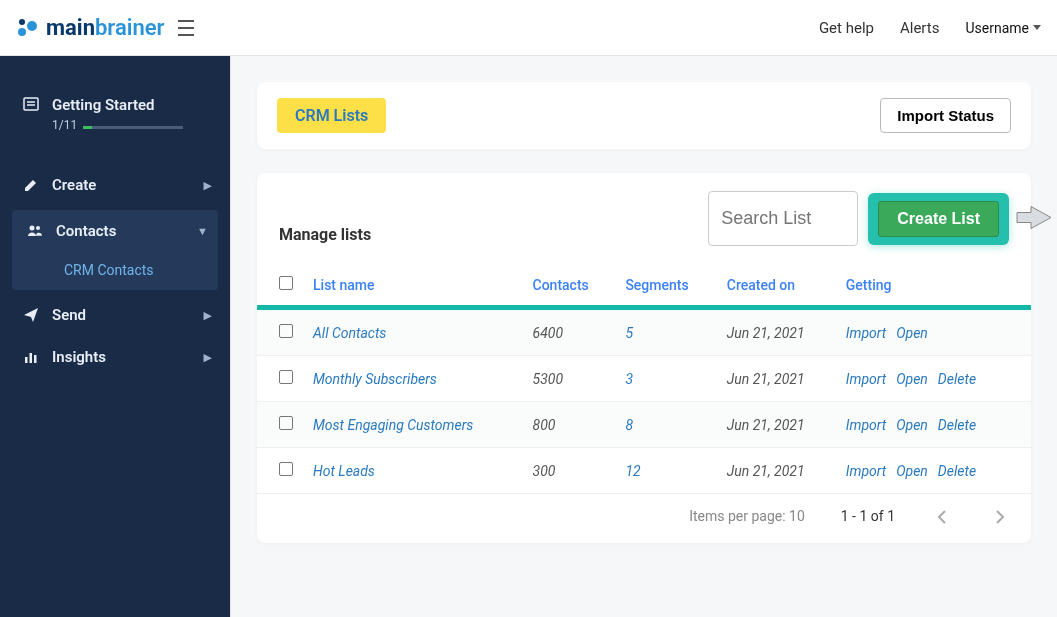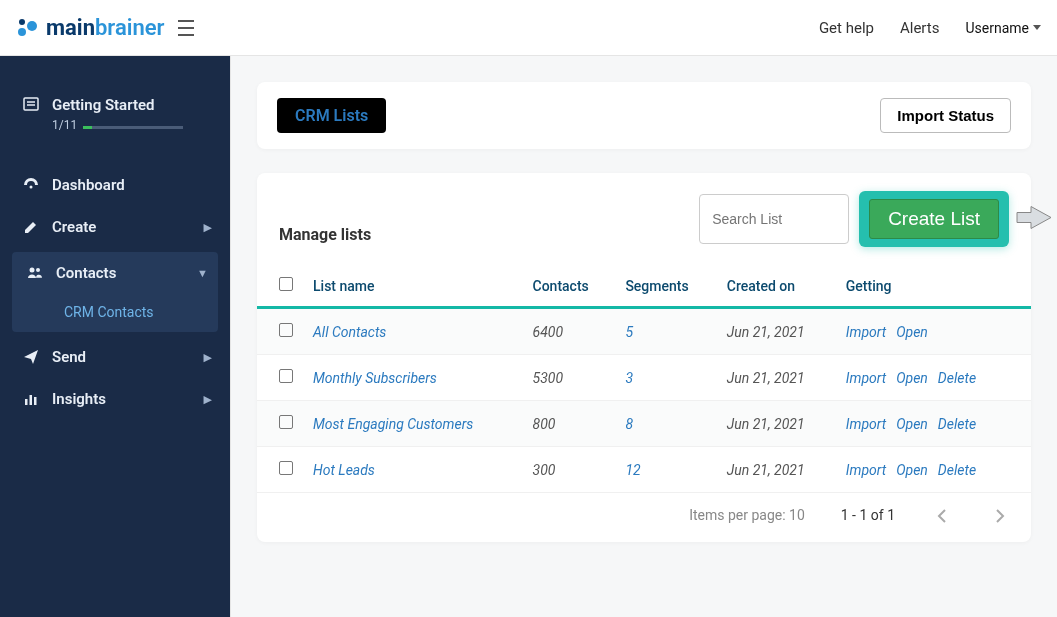--- a/index.html
+++ b/index.html
@@ -33,35 +33,35 @@
   .sb-progress { width: 100px; height: 3px; background: #4a5c78; margin-top: 4px; position:relative; }
   .sb-progress-fill { height:100%; background:#3bbf5c; }
   .sb-item.active { background: #253a5b; border-radius: 4px; margin: 4px 12px 0 12px; padding: 12px 10px;}
   .sb-item.active .sb-chevron { transform: rotate(90deg); }
   .sb-subitem { padding: 10px 18px 12px 52px; color: #6fb4e8; font-size: 14px; cursor: pointer; background:#253a5b; margin: 0 12px 4px 12px; border-radius: 0 0 4px 4px;}
   .sb-item.active { border-radius: 4px 4px 0 0; margin-bottom:0;}
   
   
   .card { background: #fff; border-radius: 8px; box-shadow: 0 1px 4px rgba(0,0,0,0.04); margin-bottom: 24px; }
   .card-header-top { padding: 16px 20px; display: flex; align-items: center; }
-  .crm-tab { background: #000000; color: #2b7abf; padding: 8px 18px; border-radius: 4px; font-size: 16px; font-weight: 600; }
+  .crm-tab { background: #fde047; color: #2b7abf; padding: 8px 18px; border-radius: 4px; font-size: 16px; font-weight: 600; }
   .import-status-btn { margin-left: auto; border: 1px solid #bbb; background: #fff; padding: 8px 16px; border-radius: 4px; font-size: 15px; font-weight: 600; cursor: pointer; }
   
   .manage-header { padding: 18px 22px; display: flex; align-items: center; }
   .manage-title { font-size: 16px; font-weight: 700; color: #333; margin-top: 31px; }
   .manage-spacer { flex: 1; }
-  .search-input { border: 1px solid #ccc; border-radius: 4px; padding: 16px 12px; font-size: 14px; width: 150px; margin-right: 10px; }
+  .search-input { border: 1px solid #ccc; border-radius: 4px; padding: 16px 12px; font-size: 18px; width: 150px; margin-right: 10px; }
   
   .highlight-wrap { position: relative; padding: 8px 10px; background: #25bfae; border-radius: 6px; display:inline-flex; align-items:center; box-shadow: 0 2px 8px rgba(37,191,174,0.35);}
-  .create-list-btn { background: #3aa95a; color: #fff; border: 1px solid #2d8a48; padding: 8px 18px; border-radius: 3px; font-size: 19px; font-weight: 400; cursor: pointer; }
+  .create-list-btn { background: #3aa95a; color: #fff; border: 1px solid #2d8a48; padding: 8px 18px; border-radius: 3px; font-size: 16px; font-weight: 700; cursor: pointer; }
   .pointer-arrow { position:absolute; right:-44px; top:50%; transform:translateY(-50%); }
   
   
   table { width: 100%; border-collapse: collapse; }
-  thead th { text-align: left; padding: 12px 10px; font-weight: 500; color: #0c4a6e; font-size: 14px; border-bottom: 3px solid #14b8a6; }
+  thead th { text-align: left; padding: 12px 10px; font-weight: 500; color: #3b82f6; font-size: 14px; border-bottom: 5px solid #14b8a6; }
   thead th:first-child { padding-left: 22px; width:42px; }
   tbody tr { border-bottom: 1px solid #f0f0f0; font-style: italic; }
   tbody tr:nth-child(odd){ background:#fafbfb; }
   tbody td { padding: 14px 10px; font-size: 14px; color: #555; vertical-align: middle; }
   tbody td:first-child { padding-left: 22px; }
   .link { color: #2b7abf; cursor: pointer; }
   .action-link { color: #2b7abf; cursor: pointer; margin-right: 10px; }
   .checkbox { width:14px; height:14px; border:1.5px solid #777; border-radius:2px; display:inline-block; cursor:pointer;}
   
   .table-footer { padding: 14px 20px; display:flex; align-items:flex-start; justify-content:flex-end; gap: 36px; color:#888; font-size:14px;}
@@ -111,29 +111,20 @@
         <div class="sb-label">Getting Started</div>
         <div class="sb-sub">
           <span>1/11</span>
           <div class="sb-progress">
               <div class="sb-progress-fill" style="width:9%"></div>
             </div>
         </div>
       </div>
     </div>
 
-    <div class="sb-item">
-      <span class="sb-icon">
-        <svg width="16" height="16" viewBox="0 0 16 16" fill="#e8eef6">
-            <path d="M8 1a7 7 0 00-7 7h3a4 4 0 118 0h3a7 7 0 00-7-7z"></path>
-            <circle cx="8" cy="10" r="1.5"></circle>
-          </svg>
-      </span>
-      <span class="sb-label">Dashboard</span>
-    </div>
 
     <div class="sb-item">
       <span class="sb-icon">
         <svg width="16" height="16" viewBox="0 0 16 16" fill="#e8eef6">
             <path d="M2 11l8-8 3 3-8 8H2v-3z"></path>
           </svg>
       </span>
       <span class="sb-label">Create</span>
       <span class="sb-chevron">▶</span>
     </div>

